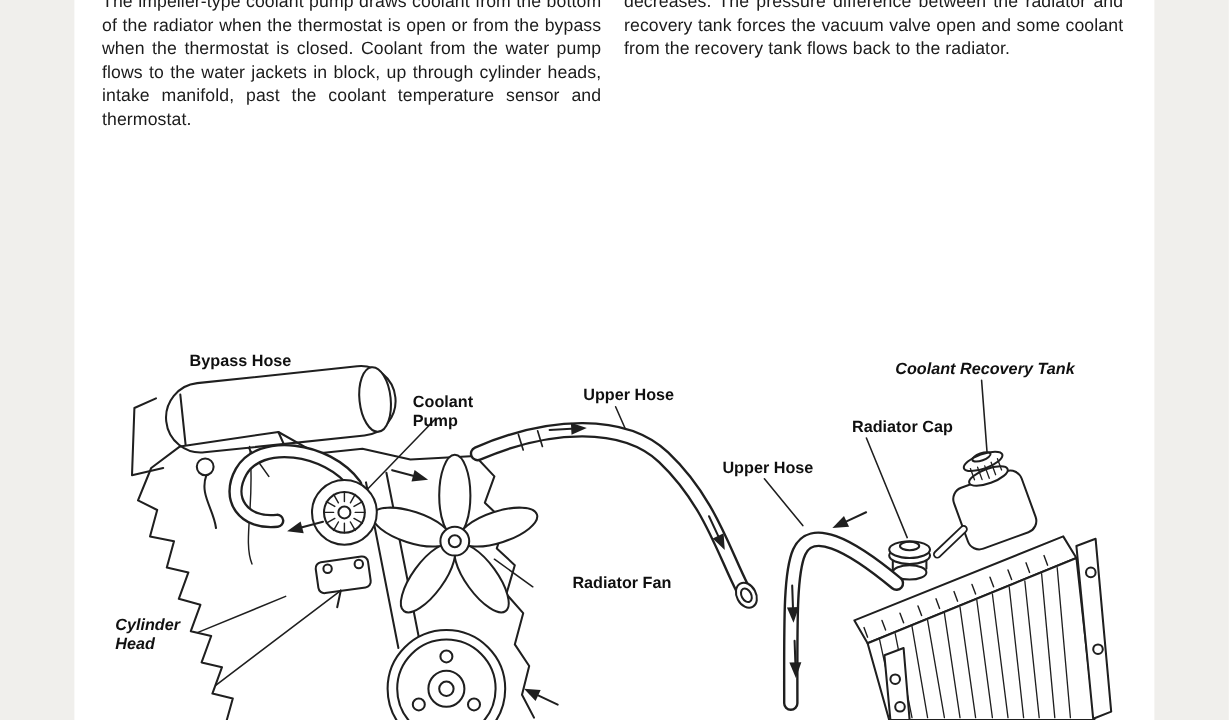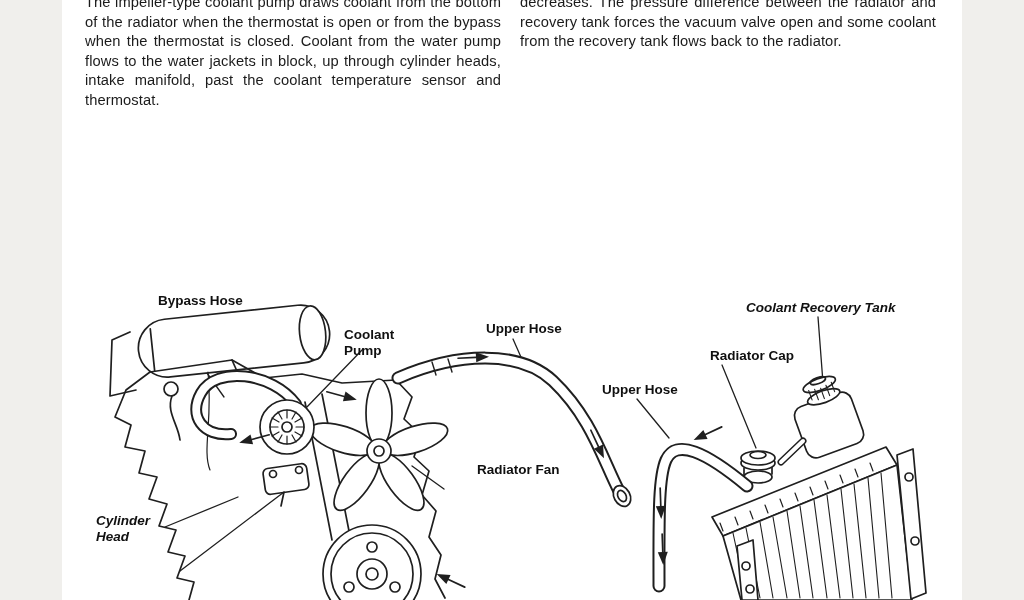--- a/index.html
+++ b/index.html
@@ -25,21 +25,21 @@
   .dlabel{
     position:absolute;z-index:3;
     font-weight:bold;font-size:13.5px;line-height:1.22;color:#101010;
   }
   .lbl-bypass{left:116px;top:293px;margin-left:42px;}
   .lbl-pump{left:344px;top:327px;width:62px;}
   .lbl-lower{left:486px;top:321px;}
   .lbl-recovery{left:746px;top:300px;font-style:italic;}
   .lbl-cap{left:667px;top:348px;margin-left:43px;}
   .lbl-upper{left:602px;top:382px;}
-  .lbl-fan{left:446px;top:462px;padding-left:31px;}
+  .lbl-fan{left:446px;top:478px;padding-left:31px;}
   .lbl-cyl{left:96px;top:513px;width:70px;font-style:italic;}
   .lbl-temp{left:94px;top:559px;width:102px;}
 </style>
 </head>
 <body>
 
 <div id="page"></div>
 
 <div id="col-left" class="textcol">
   <p>The impeller-type coolant pump draws coolant from the bottom of the radiator when the thermostat is open or from the bypass when the thermostat is closed. Coolant from the water pump flows to the water jackets in block, up through cylinder heads, intake manifold, past the coolant temperature sensor and thermostat.</p>

